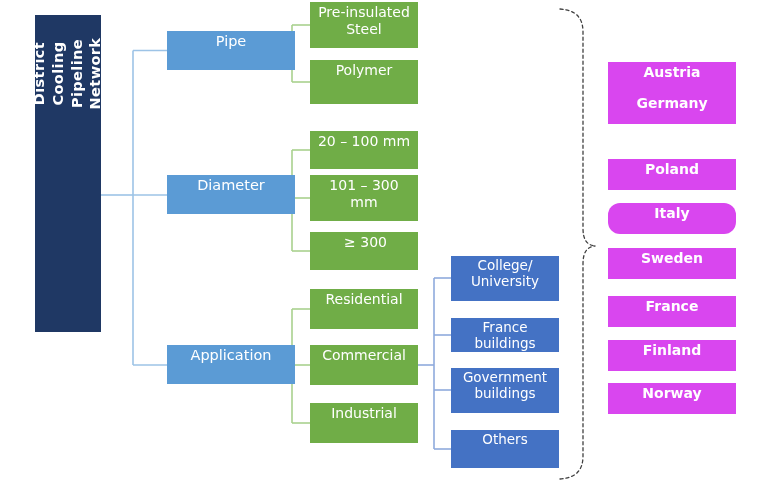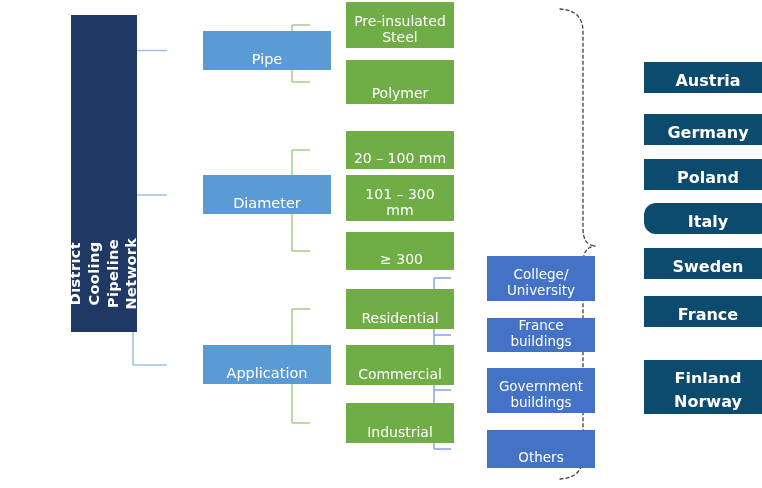--- a/index.html
+++ b/index.html
@@ -17,28 +17,27 @@
   #canvas {
     position: absolute;
     left: 0; top: 0;
     width: 762px;
     height: 488px;
   }
   .box {
     position: absolute;
     box-sizing: border-box;
     display: flex;
-    align-items: flex-end;
+    align-items: flex-start;
     justify-content: center;
     text-align: center;
     color: #ffffff;
     line-height: 1.18;
     padding: 2px 4px;
     white-space: pre-line;
-    margin-left: 36px;
   }
 
   
   #root-title {
     left: 35px;
     top: 15px;
     width: 66px;
     height: 317px;
     background: #1F3864;
     font-weight: bold;
@@ -88,34 +87,34 @@
     left: 451px;
     width: 108px;
   }
   #app-college   { top: 256px; height: 45px; }
   #app-office    { top: 318px; height: 34px; }
   #app-govt      { top: 368px; height: 45px; }
   #app-others    { top: 430px; height: 38px; }
 
   
   .country {
-    background: #0c4a6e;
-    font-size: 16px;
+    background: #d946ef;
+    font-size: 14px;
     font-weight: bold;
     left: 608px;
     width: 128px;
     height: 31px;
   }
   #ctry-0 { top: 62px; }
-  #ctry-1 { top: 114px; }
+  #ctry-1 { top: 93px; }
   #ctry-2 { top: 159px; }
   #ctry-3 { top: 203px; border-radius: 12px; }
   #ctry-4 { top: 248px; }
   #ctry-5 { top: 296px; }
-  #ctry-6 { top: 360px; }
+  #ctry-6 { top: 340px; }
   #ctry-7 { top: 383px; }
 </style>
 </head>
 <body>
 
 <svg id="canvas" viewBox="0 0 762 488" xmlns="http://www.w3.org/2000/svg">
 
   <g fill="none" stroke="#9DC3E6" stroke-width="1.6">
     <path d="M101,195 L133,195"></path>
     <path d="M133,50.5 L133,365"></path>

